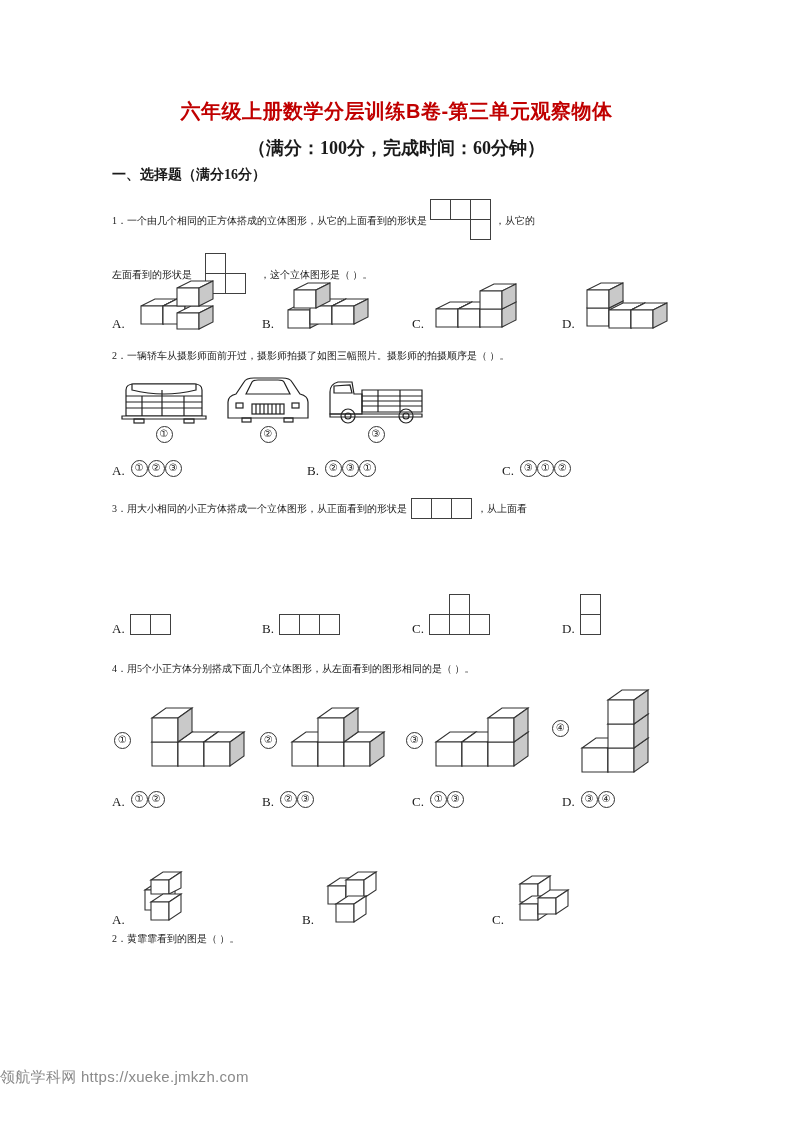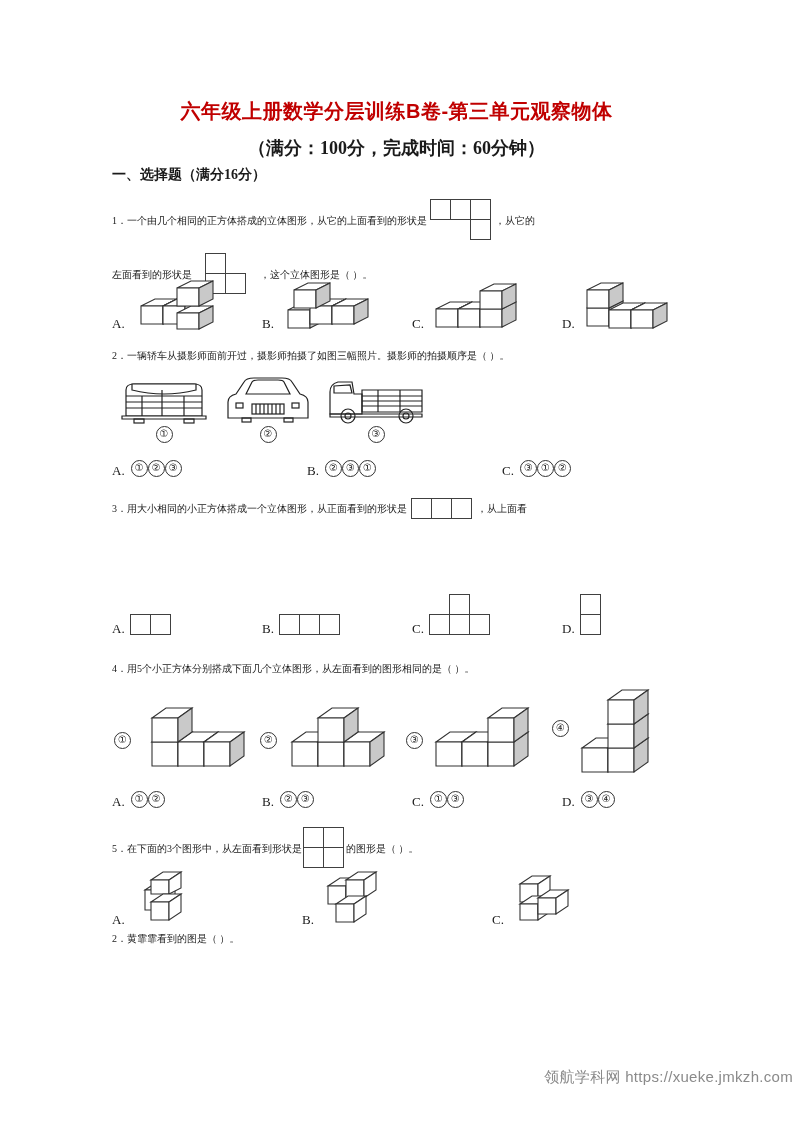--- a/index.html
+++ b/index.html
@@ -46,21 +46,21 @@
     border-radius:50%;font-size:10px;line-height:13px;text-align:center;
     font-family:"Liberation Sans","DejaVu Sans",sans-serif;
   }
   .fignum{position:absolute;font-size:12px;}
 
   .vehicles{position:absolute;left:118px;top:372px;}
   .vwrap{position:absolute;text-align:center;}
   .vcap{margin-top:2px;font-size:12px;}
 
   .footer{
-    position:absolute;left:0;top:1068px;width:793px;text-align:right;
+    position:absolute;left:0;top:1068px;width:793px;text-align:left;
     font-family:"Liberation Sans","DejaVu Sans",sans-serif;
     font-size:15px;color:#8a8a8a;letter-spacing:0.3px;
   }
 </style>
 </head>
 <body>
 
 <div class="page">
 
   <div class="title" style="color: rgb(192, 0, 0);">六年级上册数学分层训练B卷-第三单元观察物体</div>
@@ -436,36 +436,20 @@
     <div class="opt" style="width:150px;">
       <span class="olab">C.</span>
       <span><span class="circnum">①</span><span class="circnum">③</span></span>
     </div>
     <div class="opt" style="width:125px;">
       <span class="olab">D.</span>
       <span><span class="circnum">③</span><span class="circnum">④</span></span>
     </div>
   </div>
 
-  <div class="q" style="left:112px;top:828px;">
-    <div class="qline">
-      <span>5．在下面的3个图形中，从左面看到形状是</span>
-      <span class="grid" style="margin:0 2px;">
-        <span class="grow">
-            <span class="cell"></span>
-            <span class="cell"></span>
-          </span>
-        <span class="grow">
-            <span class="cell"></span>
-            <span class="cell"></span>
-          </span>
-      </span>
-      <span>的图形是（      ）。</span>
-    </div>
-  </div>
 
   <div class="opts" style="top:870px;">
     <div class="opt" style="width:190px;">
       <span class="olab">A.</span>
       <span>
         <svg width="66" height="56" viewBox="0 0 66 56">
           <g fill="#fff" stroke="#333" stroke-width="1.1">
             <polygon points="14,20 26,12 44,12 32,20"></polygon>
             <polygon points="14,20 32,20 32,40 14,40"></polygon>
             <polygon points="32,20 44,12 44,32 32,40"></polygon>

